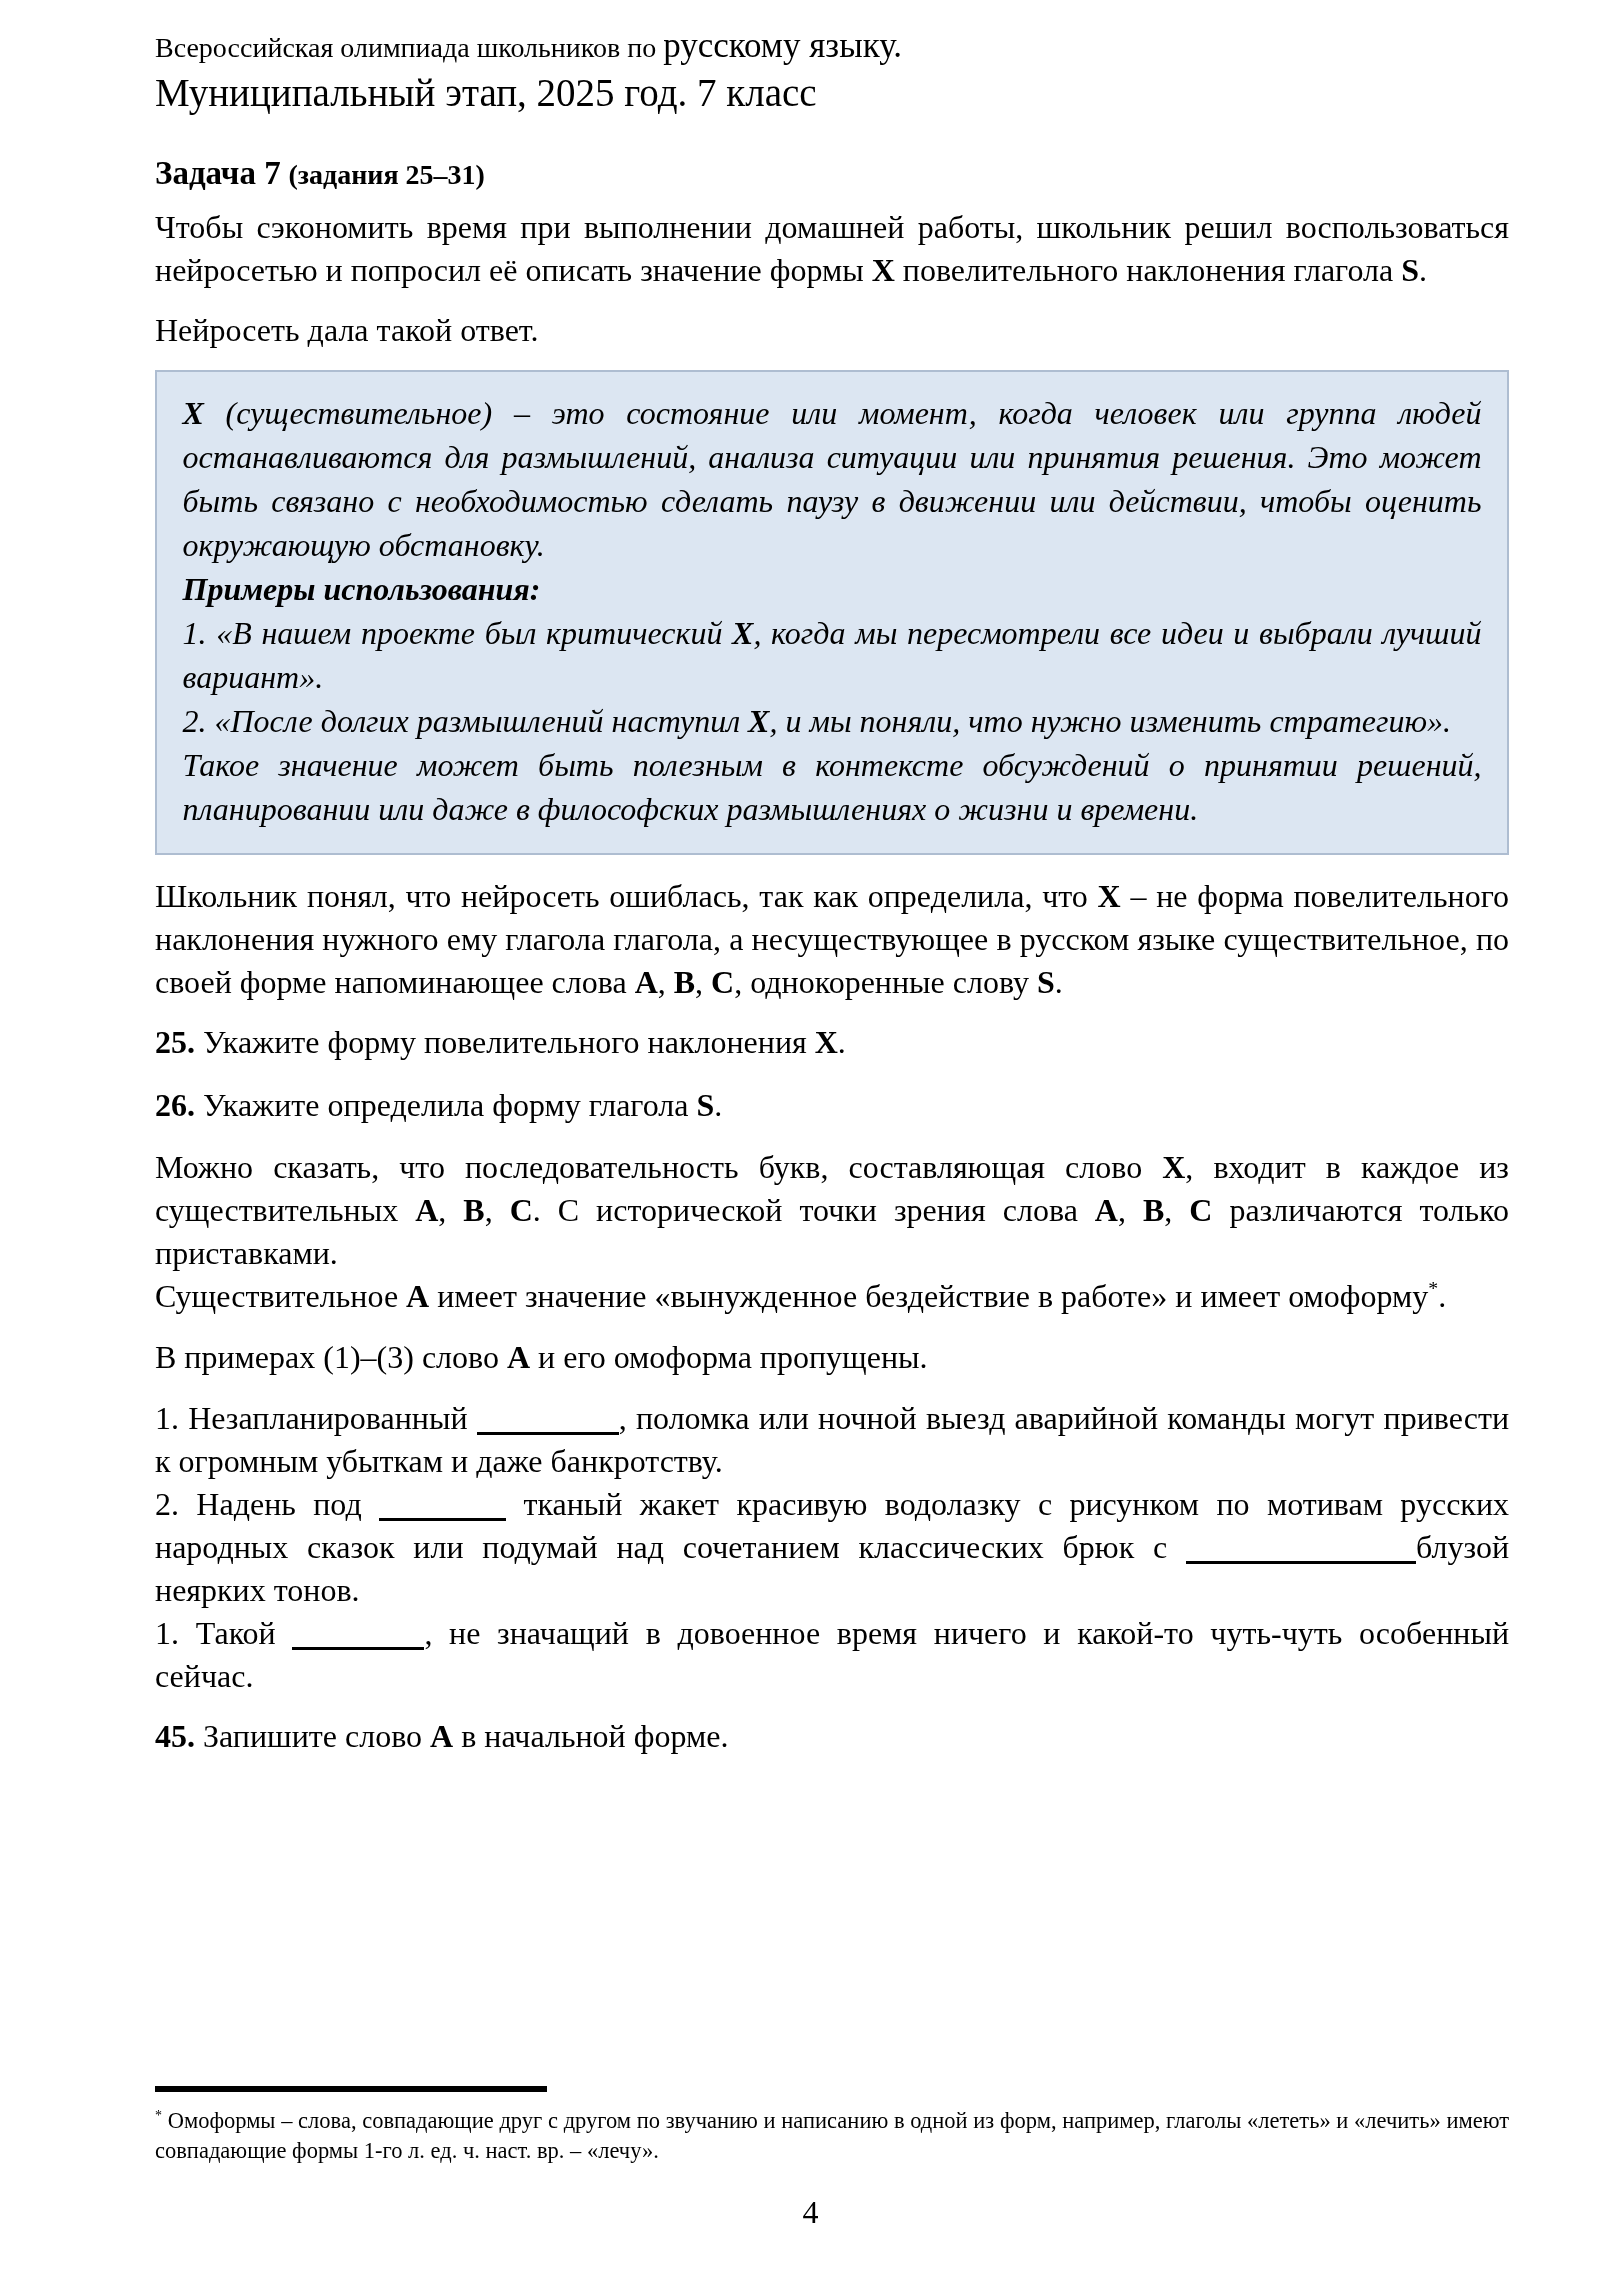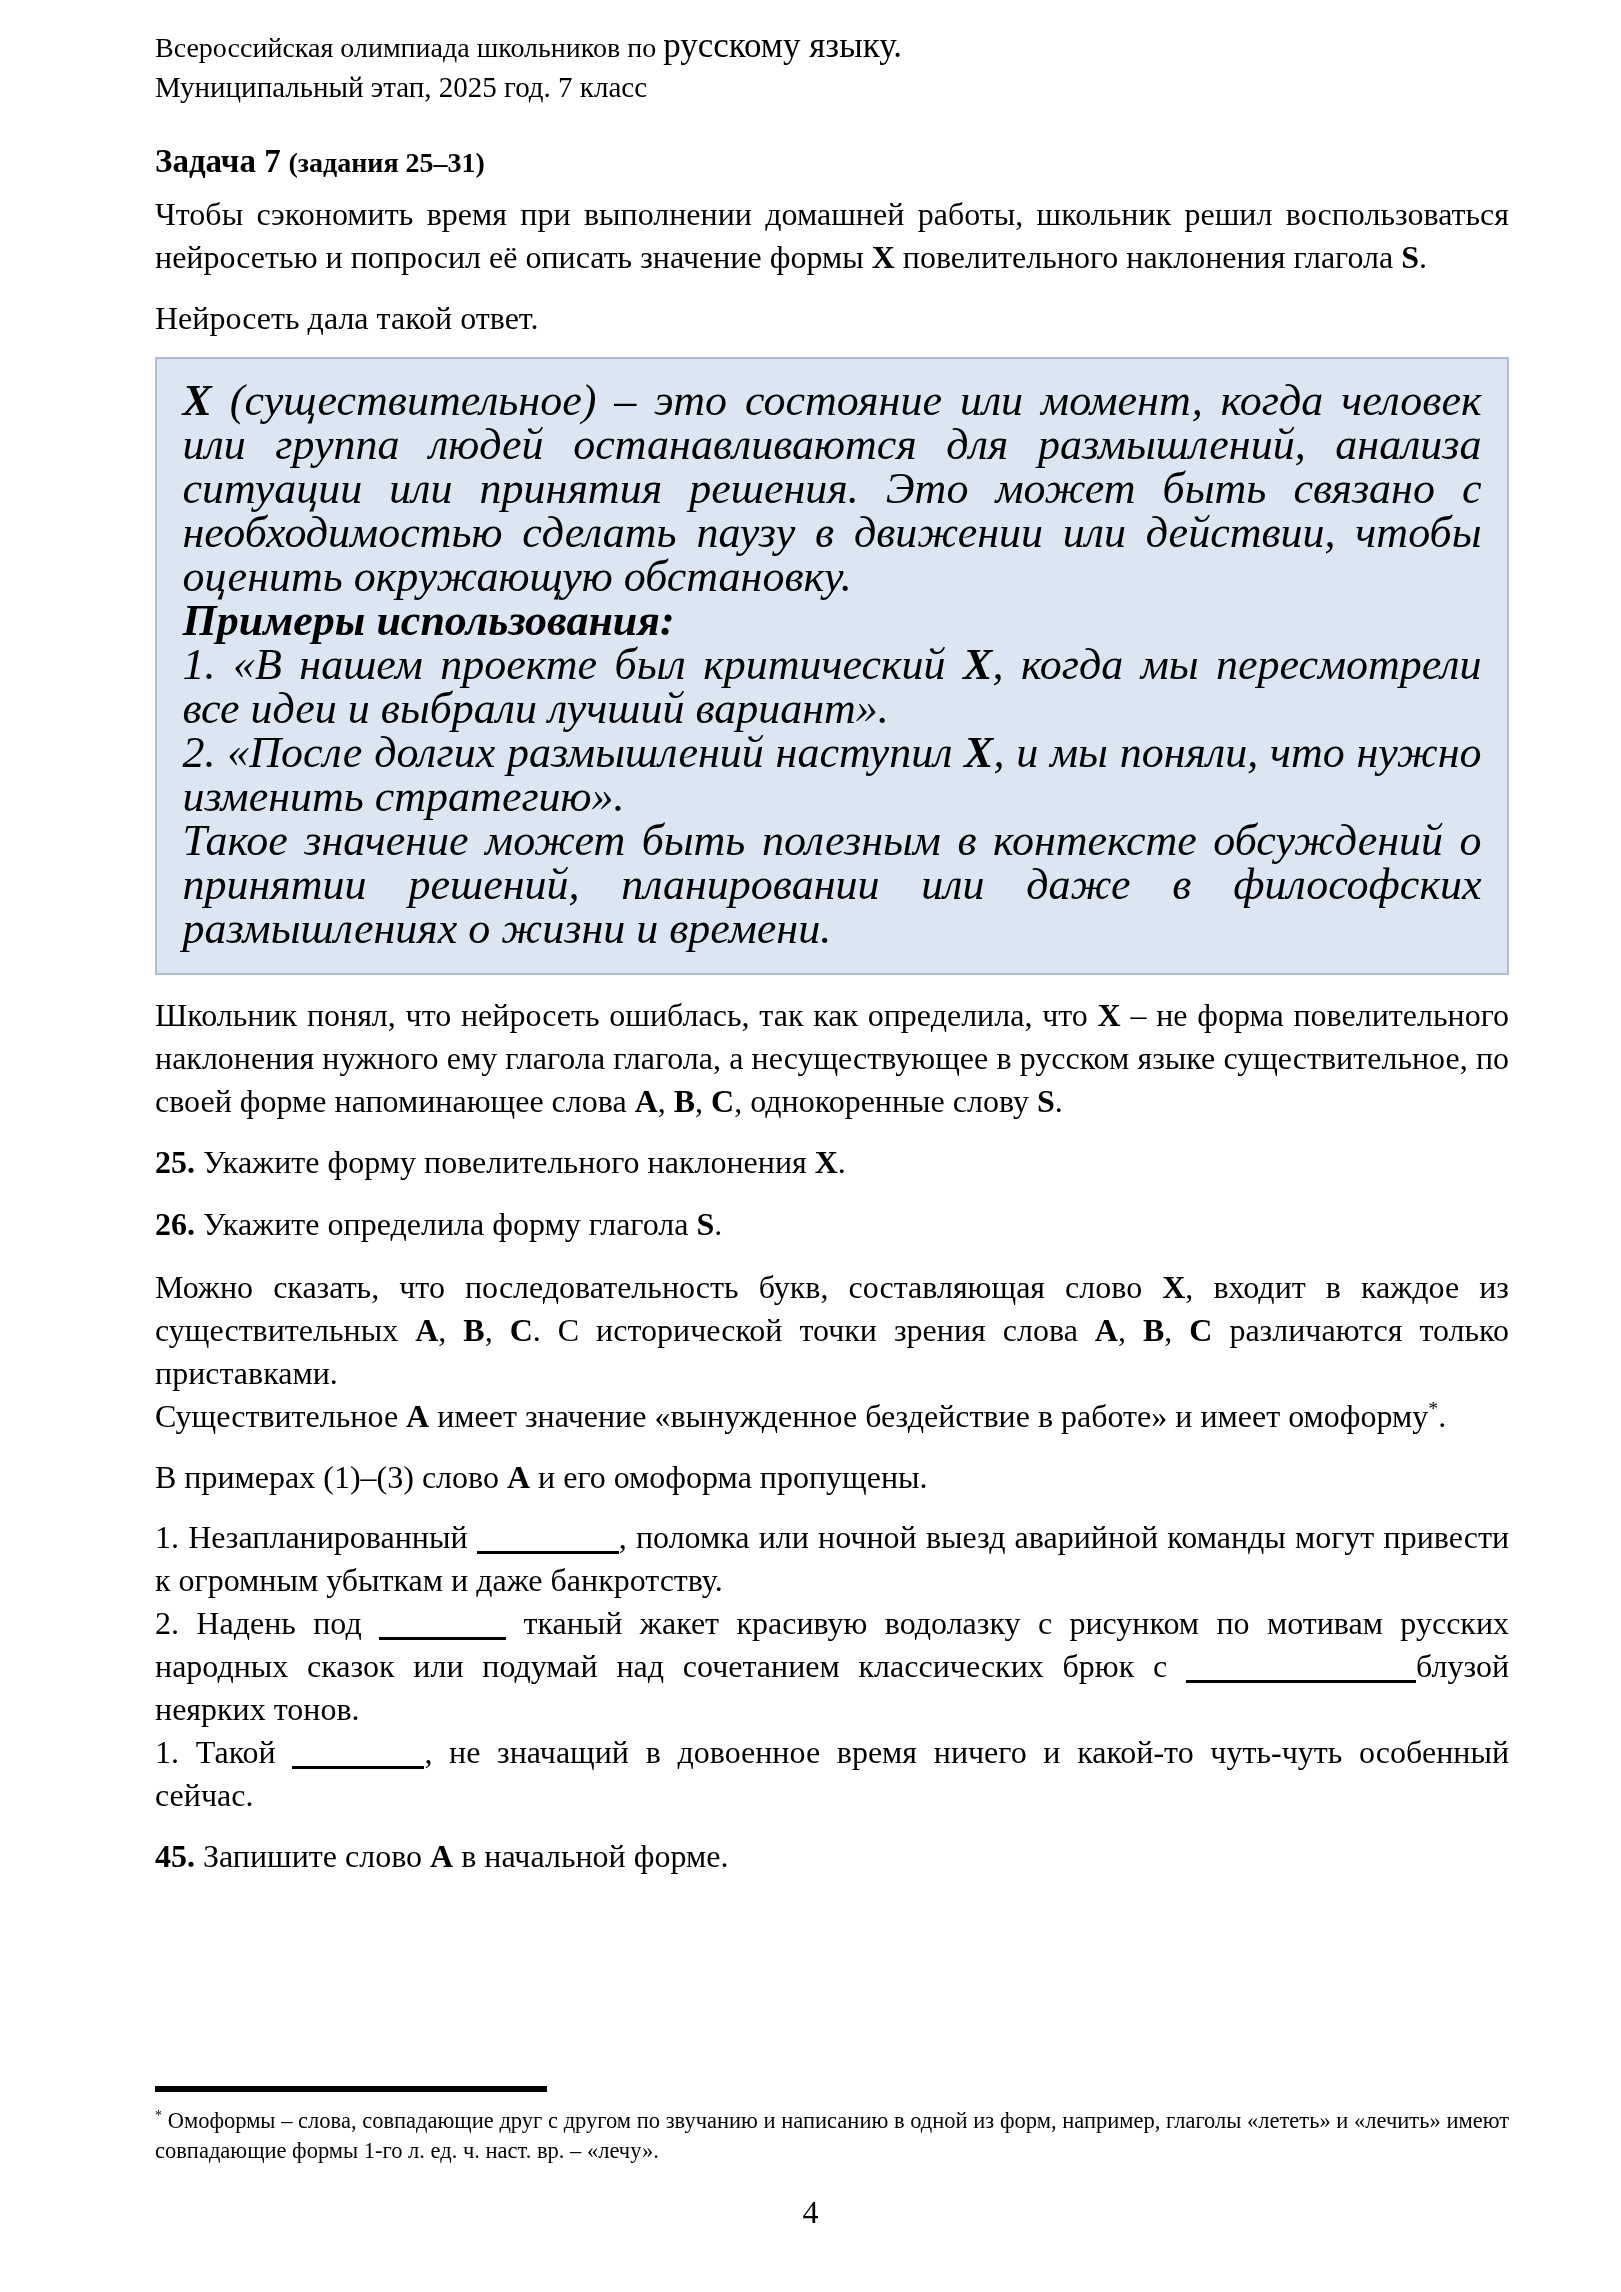--- a/index.html
+++ b/index.html
@@ -16,41 +16,41 @@
     font-family:"Liberation Serif","DejaVu Serif",serif;
   }
   .content{
     position:absolute;top:0;left:0;width:1621px;height:2293px;
     padding:23.5px 112px 0 155px;
   }
   
   .hdr{text-align:left;line-height:1.25;}
   .hdr-line1 .t-small{font-size:28px;}
   .hdr-line1 .t-big{font-size:35px;}
-  .hdr-line2{font-size:29px;margin-top:2px;}
+  .hdr-line2{font-size:39px;margin-top:2px;}
   
   .task-heading{margin-top:37px;font-weight:bold;}
   .task-title{font-size:33px;}
   .task-sub{font-size:28px;margin-left:7.8px;}
   
   .para{
     font-size:32px;line-height:43px;text-align:justify;
     margin:0 0 17.6px 0;
     font-family:Liberation Serif, serif;
   }
   .para.tight{margin-bottom:0;}
   .q{margin-bottom:19.6px;}
   
   .ai-box{
     background:var(--box-bg);
     border:2px solid var(--box-border);
     padding:19.6px 25.5px 21.6px 25.5px;
     margin:3.9px 0 19.6px 0;
   }
-  .ai-box .para{font-size:44px;line-height:44px;margin:0;}
+  .ai-box .para{font-size:32px;line-height:44px;margin:0;}
   .ai-box .para + .para{margin-top:0;}
   
   .b{font-weight:bold;}
   .i{font-style:italic;}
   .bi{font-weight:bold;font-style:italic;}
   sup{font-size:0.62em;line-height:0;}
   .blank{
     display:inline-block;height:29px;margin-bottom:-5.9px;
     border-bottom:3.9px solid var(--ink);
   }

